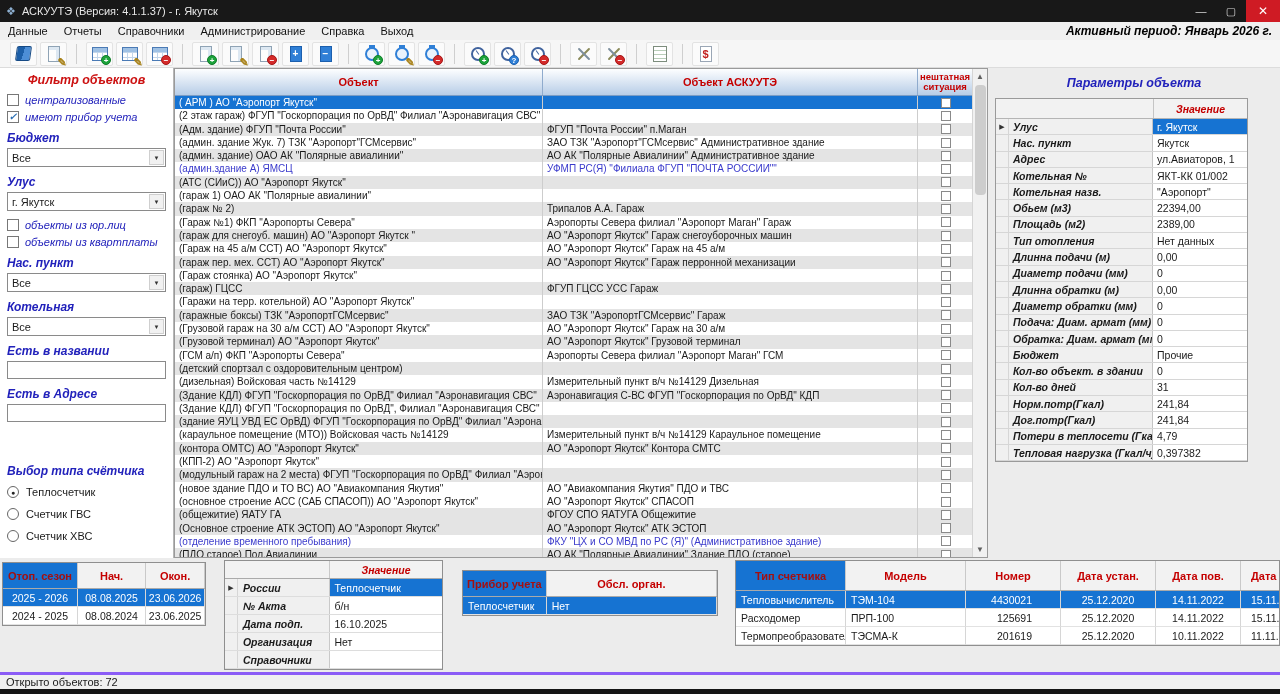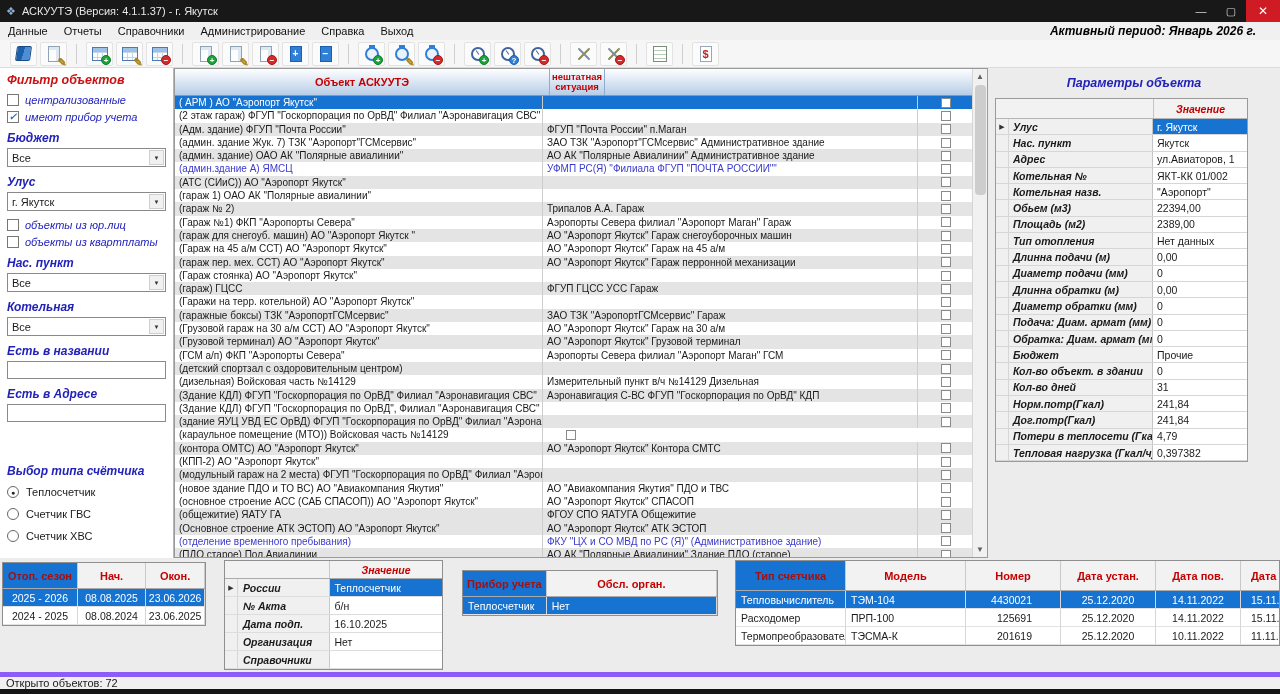--- a/index.html
+++ b/index.html
@@ -10,21 +10,21 @@
 
 .titlebar{height:22px;background:#181818;color:#e8e8e8;display:flex;align-items:center;font-size:11px;flex-shrink:0}
 .app-icon{width:22px;text-align:center;color:#8fb2d4;font-size:11px}
 .win-controls{margin-left:auto;display:flex;height:100%}
 .win-btn{width:30px;display:flex;align-items:center;justify-content:center;color:#d8d8d8;font-size:11px}
 .win-btn.close{background:#cf1b24;width:34px;color:#fff;font-size:12px}
 
 
 .menubar{height:18px;background:#f0f0f0;display:flex;align-items:center;font-size:11px;flex-shrink:0}
 .menu-item{padding:2px 8px;color:#111}
-.active-period{margin-left:auto;font-weight:bold;font-style:italic;font-size:12px;padding-right:24px;color:#000}
+.active-period{margin-left:auto;font-weight:bold;font-style:italic;font-size:12px;padding-right:8px;color:#000}
 
 
 .toolbar{height:28px;background:#f6f6f6;border-bottom:1px solid #dcdcdc;display:flex;align-items:center;padding-left:10px;gap:3px;flex-shrink:0}
 .tb-sep{width:1px;height:20px;background:#cfcfcf;margin:0 6px}
 .tb-btn{width:27px;height:24px;position:relative;display:flex;align-items:center;justify-content:center;border:1px solid #e3e3e3;background:#fbfbfb;border-radius:2px}
 .ib{position:relative;display:flex;align-items:center;justify-content:center}
 .ib.book{width:15px;height:15px;background:linear-gradient(100deg,#1d5fa8 48%,#4d8ed6 48%);border-radius:2px;transform:skewX(-8deg);border:1px solid #164a85}
 .ib.doc{width:12px;height:16px;background:#fdfdfd;border:1px solid #8fa3b5;box-shadow:inset -3px 3px 0 #dde8f2}
 .ib.bluedoc{width:12px;height:16px;background:#2f7fd6;border:1px solid #1b5fae;color:#fff;font-size:10px;font-weight:bold}
 .ib.table{width:16px;height:14px;border:1px solid #4a7ab5;background:linear-gradient(#9fc1e4 0 4px,rgba(0,0,0,0) 4px),repeating-linear-gradient(to right,rgba(0,0,0,0) 0 4px,#c3d6ea 4px 5px),repeating-linear-gradient(to bottom,rgba(0,0,0,0) 0 4px,#c3d6ea 4px 5px),#fff}
@@ -40,21 +40,21 @@
 .ib.dollar{width:12px;height:16px;border:1px solid #9aa6b5;background:#fff;color:#c32222;font-weight:bold;font-size:11px}
 .badge{position:absolute;right:1px;bottom:0;width:10px;height:10px;border-radius:50%;font-size:8px;line-height:10px;text-align:center;color:#fff;font-weight:bold}
 .b-plus{background:#1da33b;border:1px solid #0e7c28}
 .b-minus{background:#d42a2a;border:1px solid #a51616}
 .b-pencil{background:rgba(0,0,0,0);color:#a8821a;font-size:11px;right:-1px;bottom:-2px}
 .b-question{background:#2f7fd6;border:1px solid #1b5fae}
 
 
 .main{height:490px;display:flex;flex-shrink:0;background:#ececec}
 .filter-panel{width:174px;background:#fff;border-right:1px solid #b6b6b6;padding:3px 7px;font-size:11px;flex-shrink:0}
-.fp-title{color:#cc1111;font-weight:bold;font-style:italic;text-align:left;font-size:12.5px;margin:2px 0 7px}
+.fp-title{color:#cc1111;font-weight:bold;font-style:italic;text-align:center;font-size:12.5px;margin:2px 0 7px}
 .fp-check{display:flex;align-items:center;gap:6px;margin:5px 0;color:#2222bb;font-style:italic}
 .checkbox{width:12px;height:12px;border:1px solid #777;background:#fff;font-size:10px;line-height:10px;text-align:center;color:#2b6fb4;flex-shrink:0;font-weight:bold}
 .fp-label{color:#2222bb;font-weight:bold;font-style:italic;font-size:12px;margin:8px 0 3px}
 .dropdown{height:19px;border:1px solid #8a8a8a;background:#fff;display:flex;align-items:center;padding-left:4px;font-size:11px}
 .dd-arrow{margin-left:auto;width:15px;height:15px;margin-right:1px;border:1px solid #cfcfcf;background:#f1f1f1;display:flex;align-items:center;justify-content:center;font-size:6px;color:#333}
 .textinput{height:18px;border:1px solid #8a8a8a;background:#fff}
 .radio-row{display:flex;align-items:center;gap:7px;margin:8px 0 10px;color:#1a1a1a}
 .radio{width:12px;height:12px;border:1px solid #666;border-radius:50%;display:flex;align-items:center;justify-content:center;font-size:7px;color:#222;line-height:1;flex-shrink:0}
 .fp-buttons{display:flex;justify-content:space-between;margin-top:24px}
 .fp-btn{width:77px;height:27px;border:1px solid #9a9a9a;background:#f2f2f2;display:flex;align-items:center;font-size:10px;gap:6px;padding-left:5px;border-radius:2px}
@@ -122,21 +122,21 @@
 .ctable .bh{height:30px;width:600px}
 .ctable .brow{width:600px}
 .cc0{width:110px}.cc1{width:120px}.cc2{width:95px}.cc3{width:95px}.cc4{width:85px}.cc5{width:95px}
 .ctable .bc.cc0,.ctable .bc.cc1{padding-left:5px}
 .ctable .bc.cc2{justify-content:flex-end;padding-right:28px}
 .ctable .bc.cc3,.ctable .bc.cc4{justify-content:center}
 .ctable .bc.cc5{padding-left:10px}
 .ctable .bhc.cc5{justify-content:flex-start;padding-left:10px}
 
 
-.statusbar{height:17px;background:#f0f0f0;border-top:5px solid #8b5cf6;display:flex;align-items:center;font-size:11px;padding-left:6px}
+.statusbar{height:17px;background:#f0f0f0;border-top:3px solid #8b5cf6;display:flex;align-items:center;font-size:11px;padding-left:6px}
 .bottombar{height:5px;background:#151515}
 </style>
 </head>
 <body>
 
 <div class="app">
 
   <div class="titlebar">
     <span class="app-icon">❖</span>
     <span>АСКУУТЭ (Версия: 4.1.1.37) - г. Якутск</span>
@@ -307,20 +307,21 @@
         </div>
         <div class="fp-btn">
           <span class="funnel" style="background:linear-gradient(#9a9a9a,#4a4a4a)"></span>
           <span>Очистить</span>
         </div>
       </div>
     </div>
 
     <div class="objects-area">
       <div class="ohead">
+        <div class="ohcell c1">Объект</div>
         <div class="ohcell c2">Объект АСКУУТЭ</div>
         <div class="ohcell c3">нештатная ситуация</div>
       </div>
       <div class="obody">
           <div class="orow sel">
             <div class="ocell c1">( АРМ ) АО "Аэропорт Якутск"</div>
             <div class="ocell c2"></div>
             <div class="ocell ocheck c3">
               <span class="checkbox"></span>
             </div>
@@ -488,20 +489,21 @@
           </div>
           <div class="orow odd">
             <div class="ocell c1">(здание ЯУЦ УВД ЕС ОрВД) ФГУП "Госкорпорация по ОрВД" Филиал "Аэронавигация СВС"</div>
             <div class="ocell c2"></div>
             <div class="ocell ocheck c3">
               <span class="checkbox"></span>
             </div>
           </div>
           <div class="orow">
             <div class="ocell c1">(караульное помещение (МТО)) Войсковая часть №14129</div>
+            <div class="ocell c2">Измерительный пункт в/ч №14129 Караульное помещение</div>
             <div class="ocell ocheck c3">
               <span class="checkbox"></span>
             </div>
           </div>
           <div class="orow odd">
             <div class="ocell c1">(контора ОМТС) АО "Аэропорт Якутск"</div>
             <div class="ocell c2">АО "Аэропорт Якутск" Контора СМТС</div>
             <div class="ocell ocheck c3">
               <span class="checkbox"></span>
             </div>

